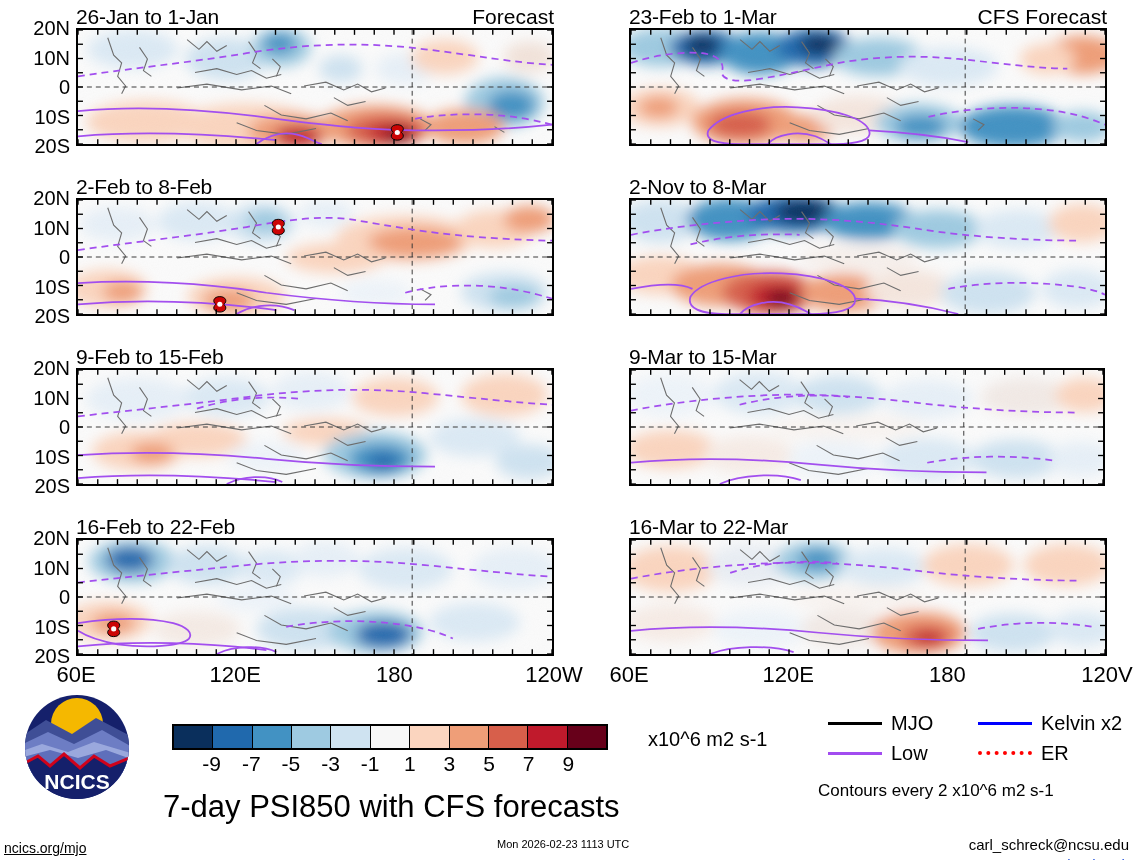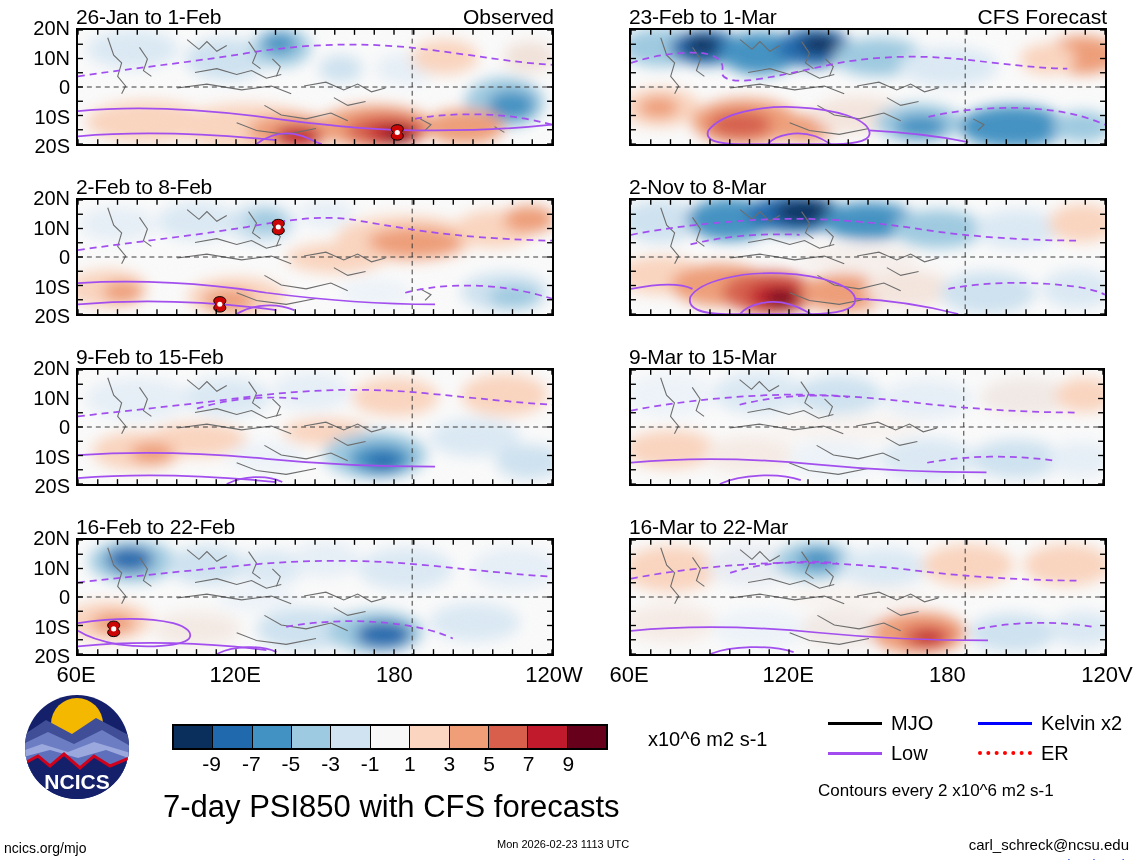--- a/index.html
+++ b/index.html
@@ -70,21 +70,21 @@
   .leg-text { font-size: 20px; color: #000; white-space: nowrap; }
 
   
   #logo { position: absolute; left: 24px; top: 694px; width: 106px; height: 106px; }
   #main-title {
     position: absolute; left: 163px; top: 789px;
     font-size: 31px; color: #000; white-space: nowrap;
   }
   #site-url {
     position: absolute; left: 4px; top: 840px;
-    font-size: 14px; color: #000; white-space: nowrap;
+    font-size: 14px; color: #000; white-space: nowrap; text-decoration: underline;
   }
   #timestamp {
     position: absolute; left: 497px; top: 838px;
     font-size: 11px; color: #000; white-space: nowrap;
   }
   #contour-note {
     position: absolute; left: 818px; top: 781px;
     font-size: 17px; color: #000; white-space: nowrap;
   }
   #author {
@@ -111,22 +111,22 @@
       <filter id="soft" x="-30%" y="-30%" width="160%" height="160%">
         <feGaussianBlur stdDeviation="7"></feGaussianBlur>
       </filter>
       <filter id="soft2" x="-30%" y="-30%" width="160%" height="160%">
         <feGaussianBlur stdDeviation="10"></feGaussianBlur>
       </filter>
     </defs>
   </svg>
 
   <div class="panel" style="left:76px; top:28px; width:478px; height:118px;">
-    <div class="panel-title">26-Jan to 1-Feb</div>
-    <div class="panel-corner">Observed</div>
+    <div class="panel-title">26-Jan to 1-Jan</div>
+    <div class="panel-corner">Forecast</div>
     <div class="plotbox">
       <svg viewBox="0 0 478 118" preserveAspectRatio="none">
         <rect width="478" height="118" fill="#fbfbfb"></rect>
         <g filter="url(#soft)">
           <ellipse cx="55" cy="20" rx="46" ry="20" fill="#dceaf5"></ellipse>
           <ellipse cx="150" cy="30" rx="42" ry="22" fill="#cfe3f1"></ellipse>
           <ellipse cx="205" cy="18" rx="30" ry="20" fill="#9ecae1"></ellipse>
           <ellipse cx="203" cy="14" rx="17" ry="11" fill="#4292c3"></ellipse>
           <ellipse cx="265" cy="40" rx="22" ry="14" fill="#cfe3f1"></ellipse>
           <ellipse cx="330" cy="40" rx="30" ry="16" fill="#e7f0f8"></ellipse>

